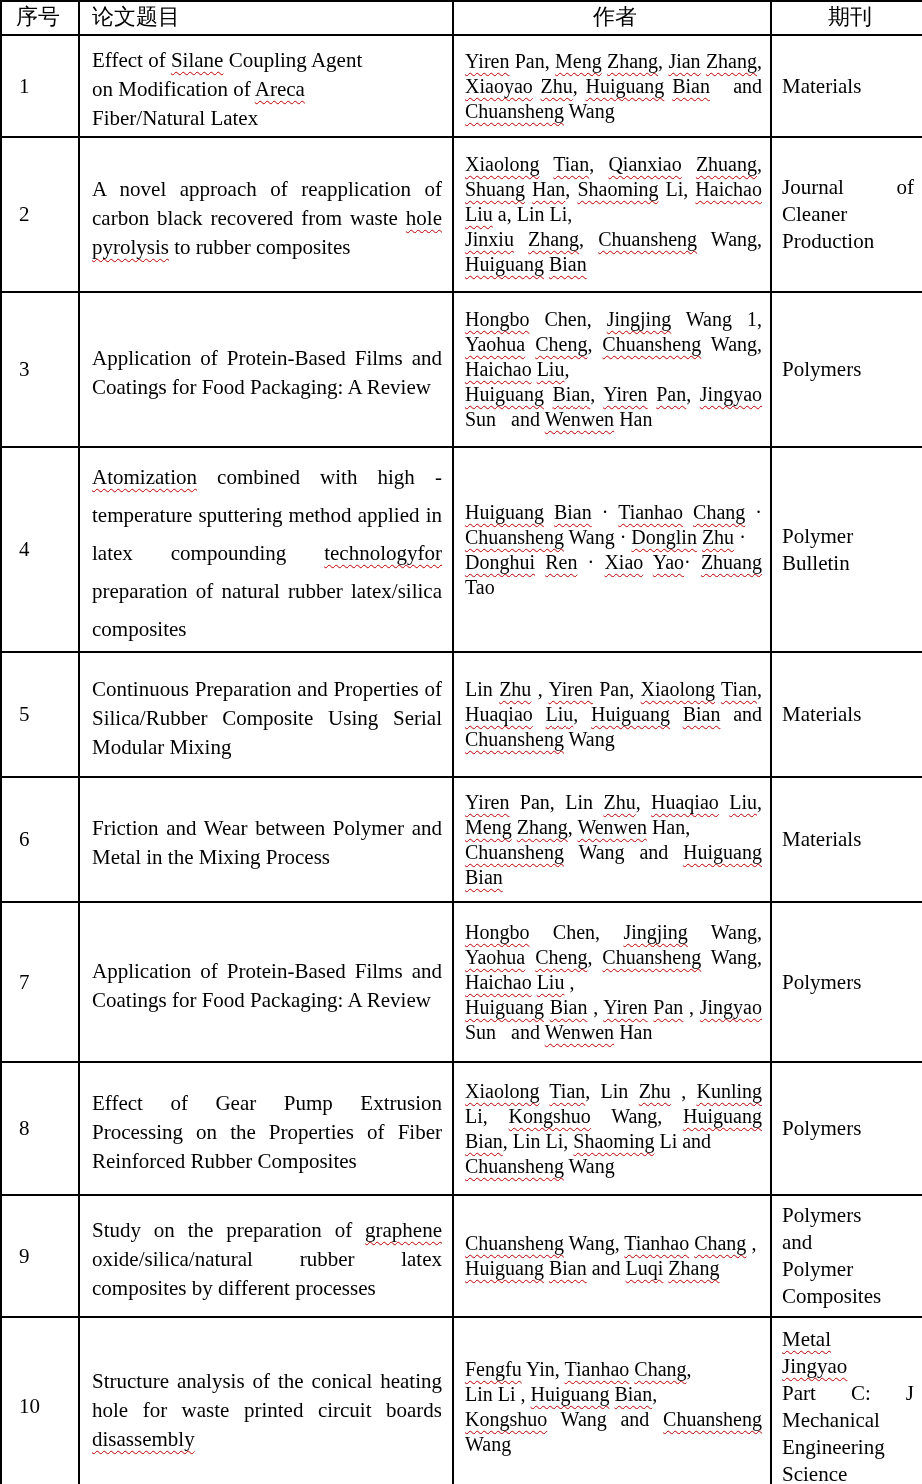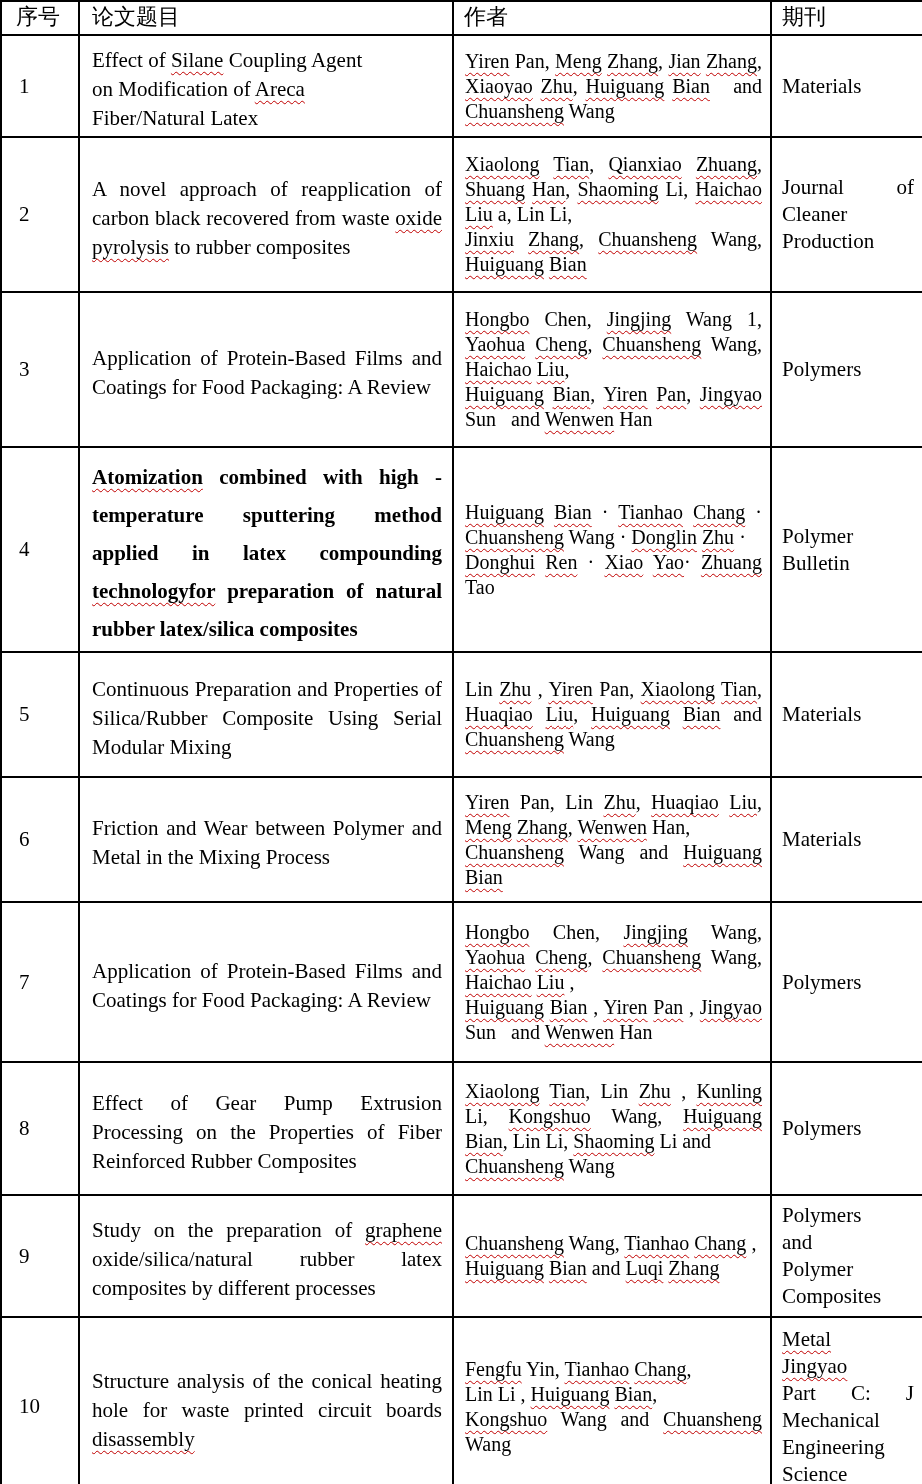--- a/index.html
+++ b/index.html
@@ -20,34 +20,34 @@
   }
   thead tr{height:33px;}
   th{
     font-weight:normal;
     text-align:left;
     font-size:22px;
     padding:0 4px 2px 12px;
     white-space:nowrap;
   }
   th.h-no{padding-left:14px;border-radius:10px;}
-  th.h-authors,th.h-journal{padding-left:10px;}
+  th.h-authors,th.h-journal{padding-left:10px;text-align:center;}
 
   td.c-no{
     font-size:21px;
     padding-left:17px;
   }
   td.c-title{
     font-size:21px;
     line-height:29px;
     text-align:justify;
     padding:10px 10px 3px 12px;
     white-space:pre-line;
   }
-  td.c-title.lh-lg{line-height:38px;font-weight:bold;}
+  td.c-title.lh-lg{line-height:38px;}
   td.c-authors{
     font-size:20px;
     line-height:25px;
     text-align:justify;
     padding:3px 8px 3px 11px;
     white-space:pre-line;
     font-family:Liberation Serif, serif;
   }
   td.c-journal{
     font-size:21px;
@@ -102,21 +102,21 @@
     <td class="c-no">1</td>
     <td class="c-title">Effect of <span class="sp">Silane</span> Coupling Agent
 on Modification of <span class="sp">Areca</span>
 Fiber/Natural Latex</td>
     <td class="c-authors"><span class="sp">Yiren</span> Pan, <span class="sp">Meng</span> <span class="sp">Zhang</span>, <span class="sp">Jian</span> <span class="sp">Zhang</span>, <span class="sp">Xiaoyao</span> <span class="sp">Zhu</span>, <span class="sp">Huiguang</span> <span class="sp">Bian</span>&nbsp;&nbsp; and <span class="sp">Chuansheng</span> Wang</td>
     <td class="c-journal">Materials</td>
   </tr>
 
   <tr>
     <td class="c-no">2</td>
-    <td class="c-title">A novel approach of reapplication of carbon black recovered from waste <span class="sp">oxide</span> <span class="sp">pyrolysis</span> to rubber composites</td>
+    <td class="c-title">A novel approach of reapplication of carbon black recovered from waste <span class="sp">hole</span> <span class="sp">pyrolysis</span> to rubber composites</td>
     <td class="c-authors"><span class="sp">Xiaolong</span> <span class="sp">Tian</span>, <span class="sp">Qianxiao</span> <span class="sp">Zhuang</span>, <span class="sp">Shuang</span> <span class="sp">Han</span>, <span class="sp">Shaoming</span> Li, <span class="sp">Haichao</span> <span class="sp">Liu</span> a, Lin Li,
 <span class="sp">Jinxiu</span> <span class="sp">Zhang</span>, <span class="sp">Chuansheng</span> Wang, <span class="sp">Huiguang</span> <span class="sp">Bian</span></td>
     <td class="c-journal">Journal of Cleaner Production</td>
   </tr>
 
   <tr>
     <td class="c-no">3</td>
     <td class="c-title">Application of Protein-Based Films and Coatings for Food Packaging: A Review</td>
     <td class="c-authors"><span class="sp">Hongbo</span> Chen, <span class="sp">Jingjing</span> Wang 1, <span class="sp">Yaohua</span> <span class="sp">Cheng</span>, <span class="sp">Chuansheng</span> Wang, <span class="sp">Haichao</span> <span class="sp">Liu</span>,
 <span class="sp">Huiguang</span> <span class="sp">Bian</span>, <span class="sp">Yiren</span> <span class="sp">Pan</span>, <span class="sp">Jingyao</span> Sun&nbsp;&nbsp; and <span class="sp">Wenwen</span> Han</td>

